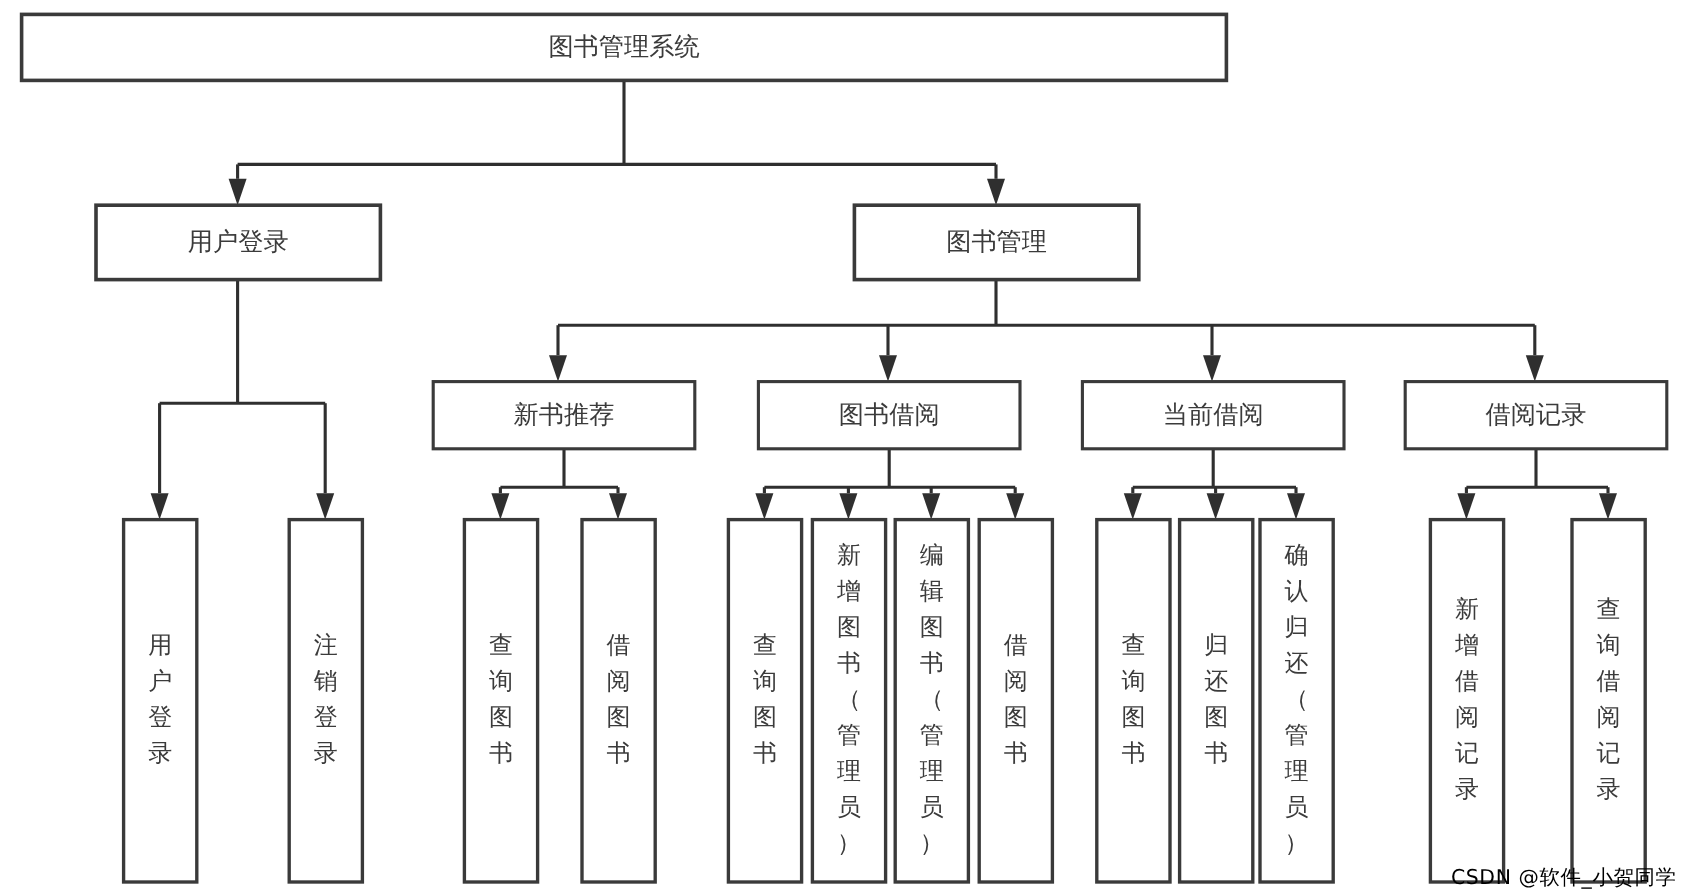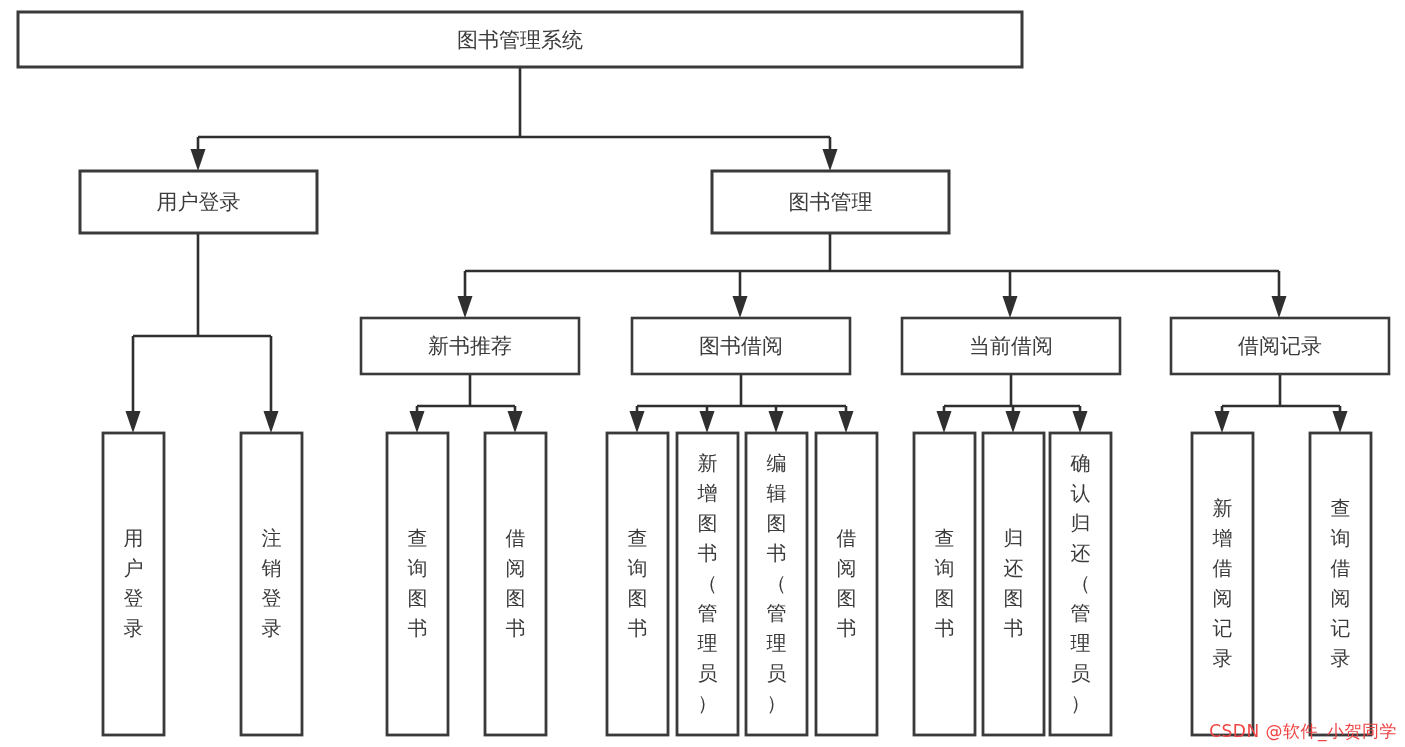--- a/index.html
+++ b/index.html
@@ -57,21 +57,21 @@
   }
   .node-label.vertical {
     font-size: 20px;
   }
   .watermark {
     position: absolute;
     right: 8px;
     bottom: 4px;
     font-family: "DejaVu Sans", "Liberation Sans", sans-serif;
     font-size: 17px;
-    color: #ef4444;
+    color: #000000;
     letter-spacing: 0.5px;
     user-select: none;
   }
 </style>
 </head>
 <body>
 
 <div id="diagram-root">
   <svg id="tree-svg" viewBox="0 0 1405 747" xmlns="http://www.w3.org/2000/svg">
     <g id="connector-layer">

